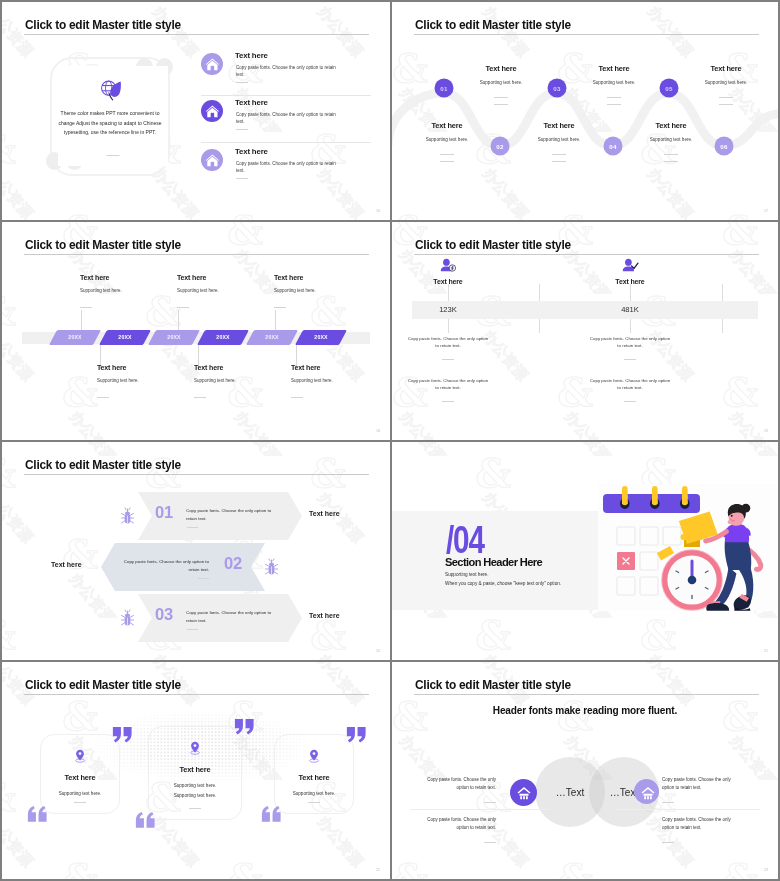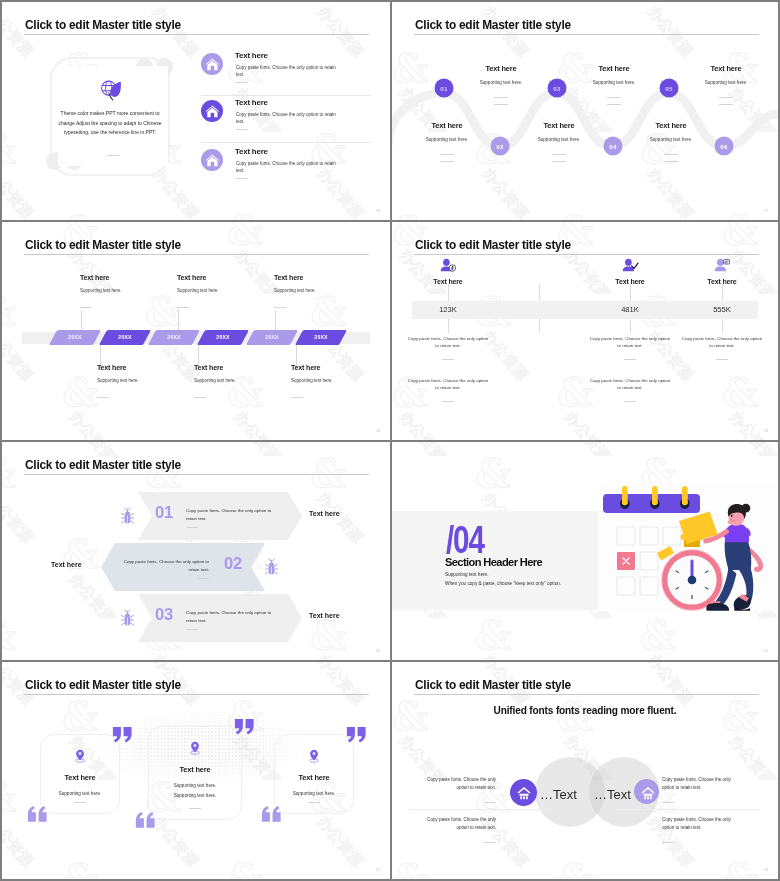--- a/index.html
+++ b/index.html
@@ -134,21 +134,21 @@
   .s7-s2{position:absolute;left:0;width:100%;top:66px;font-size:4.6px;color:#333;}
   .s7-d{position:absolute;left:50%;margin-left:-6px;bottom:10px;width:12px;}
 
   
   .s8-headline{position:absolute;left:0;width:386px;top:43px;text-align:center;
     font-size:10.1px;font-weight:bold;color:#111;letter-spacing:-0.15px;}
   .s8-ven{position:absolute;top:95px;width:70px;height:70px;border-radius:50%;
     background:rgba(200,200,200,.42);}
   .s8-ven.a{left:143px;}
   .s8-ven.b{left:197px;}
-  .s8-lab{position:absolute;top:125px;width:60px;text-align:left;font-size:13px;color:#2b2b2b;}
+  .s8-lab{position:absolute;top:125px;width:60px;text-align:center;font-size:10px;color:#2b2b2b;}
   .s8-lab.a{left:148px;}
   .s8-lab.b{left:202px;}
   .s8-ic{position:absolute;top:117px;width:27px;height:27px;border-radius:50%;z-index:5;}
   .s8-ic.a{left:118px;background:#6B4CE0;}
   .s8-ic.b{left:242px;width:25px;height:25px;background:#A99AEA;}
   .s8-ic svg{position:absolute;left:5.5px;top:6.5px;}
   .s8-t{position:absolute;width:82px;}
   .s8-t.l{left:22px;text-align:right;}
   .s8-t.r{left:270px;text-align:left;}
   .s8-b{font-size:4.5px;color:#333;line-height:1.7;}
@@ -471,34 +471,20 @@
  <path d="M16 21.5 C8 21.5 2 25.5 2 31 L2 33 L30 33 L30 31 C30 25.5 24 21.5 16 21.5Z" fill="#6B4CE0"></path>
  <path d="M24 20 L30 26 L40 13" stroke="#2b2252" stroke-width="3.4" fill="none" stroke-linecap="round" stroke-linejoin="round"></path>
 </svg>
         </div>
       <div class="txth s4-h">Text here</div>
       <div class="s4-val">481K</div>
       <div class="s4-b">Copy paste fonts. Choose the only option to retain text.</div>
       <div class="dash s4-d"></div>
       <div class="s4-b2">Copy paste fonts. Choose the only option to retain text.</div>
       <div class="dash s4-d2"></div>
-    </div>
-    <div class="s4-col" style="left:330px">
-      <div class="s4-ic">
-          <svg viewBox="0 0 40 34" width="16" height="13.6" style="position:absolute;left:50%;top:0;transform:translateX(-50%)">
- <path d="M16 2 C10.8 2 7.5 6 7.5 11 C7.5 16 10.8 19.5 16 19.5 C21.2 19.5 24.5 16 24.5 11 C24.5 6 21.2 2 16 2Z" fill="#A99AEA"></path>
- <path d="M16 21.5 C8 21.5 2 25.5 2 31 L2 33 L30 33 L30 31 C30 25.5 24 21.5 16 21.5Z" fill="#A99AEA"></path>
- <rect x="24" y="4" width="15" height="11" rx="2" fill="#fff" stroke="#2b2252" stroke-width="1.7"></rect>
-            <path d="M27 8 H36 M27 11.5 H33" stroke="#2b2252" stroke-width="1.4" stroke-linecap="round"></path>
-</svg>
-        </div>
-      <div class="txth s4-h">Text here</div>
-      <div class="s4-val">555K</div>
-      <div class="s4-b">Copy paste fonts. Choose the only option to retain text.</div>
-      <div class="dash s4-d"></div>
     </div>
     <div class="pnum" style="right:10px;bottom:7px">19</div>
   </div>
   <div class="slide s5">
     <div class="wm">
         <svg width="780" height="881" style="left:-2px;top:-442px">
           <defs>
             <g id="wmglyph" fill="none" stroke="#f4f4f4" stroke-linejoin="round" stroke-linecap="round">
               <g transform="translate(4,2) scale(0.30)" stroke-width="5.0">
                 <path d="M23.4,7.1 L19.3,11.7 L16.8,18.8 L17.3,26.9 L22.8,38.1 L11.7,44.7 L5.6,50.8 L3.0,54.8 L1.0,60.4 L0.0,67.5 L0.5,74.6 L2.5,81.2 L5.6,86.3 L12.2,92.4 L18.8,95.9 L27.4,98.5 L35.0,99.5 L46.2,99.5 L55.3,98.0 L66.5,93.4 L72.1,89.3 L80.7,97.5 L111.2,97.5 L111.2,90.4 L100.5,90.4 L87.3,76.6 L94.9,62.9 L97.5,54.8 L98.5,46.7 L110.2,46.2 L110.2,39.1 L78.2,39.1 L78.2,46.2 L89.8,46.7 L89.8,50.3 L87.3,59.9 L82.7,68.0 L80.7,69.5 L47.7,35.5 L38.6,23.4 L37.6,20.3 L37.6,16.8 L38.6,13.7 L43.7,8.6 L48.7,7.1 L54.8,7.1 L61.4,9.6 L66.0,15.7 L67.5,22.3 L75.6,22.3 L75.6,3.0 L55.8,0.0 L44.7,0.0 L35.0,1.5 L30.5,3.0Z M29.4,45.2 L30.5,45.2 L66.0,82.2 L66.0,83.8 L60.9,86.8 L50.8,89.8 L43.7,89.8 L34.5,86.8 L28.4,81.7 L23.9,74.1 L22.3,62.9 L24.4,53.8Z"></path>
@@ -838,21 +824,21 @@
             <pattern id="wmpat" width="165" height="162" patternUnits="userSpaceOnUse" patternTransform="translate(-22,-30)">
               <use href="#wmglyph" x="0" y="0"></use>
               <use href="#wmglyph" x="82" y="81"></use>
             </pattern>
           </defs>
           <rect width="780" height="881" fill="url(#wmpat)"></rect>
         </svg>
       </div>
     <div class="title">Click to edit Master title style</div>
     <div class="titleline" style="width:345px"></div>
-    <div class="s8-headline">Unified fonts fonts reading more fluent.</div>
+    <div class="s8-headline">Header fonts make reading more fluent.</div>
 
     <div class="s8-ven a"></div>
     <div class="s8-ven b"></div>
     <div class="s8-lab a">…Text</div>
     <div class="s8-lab b">…Text</div>
 
     <div class="s8-ic a">
         <svg viewBox="0 0 32 28" width="16" height="14">
           <path d="M16 2 L29 13 L27 15.2 L16 6 L5 15.2 L3 13 Z" fill="#fff"></path>
           <path d="M7 15.5 h18 v4 h-18 z" fill="#fff"></path>

